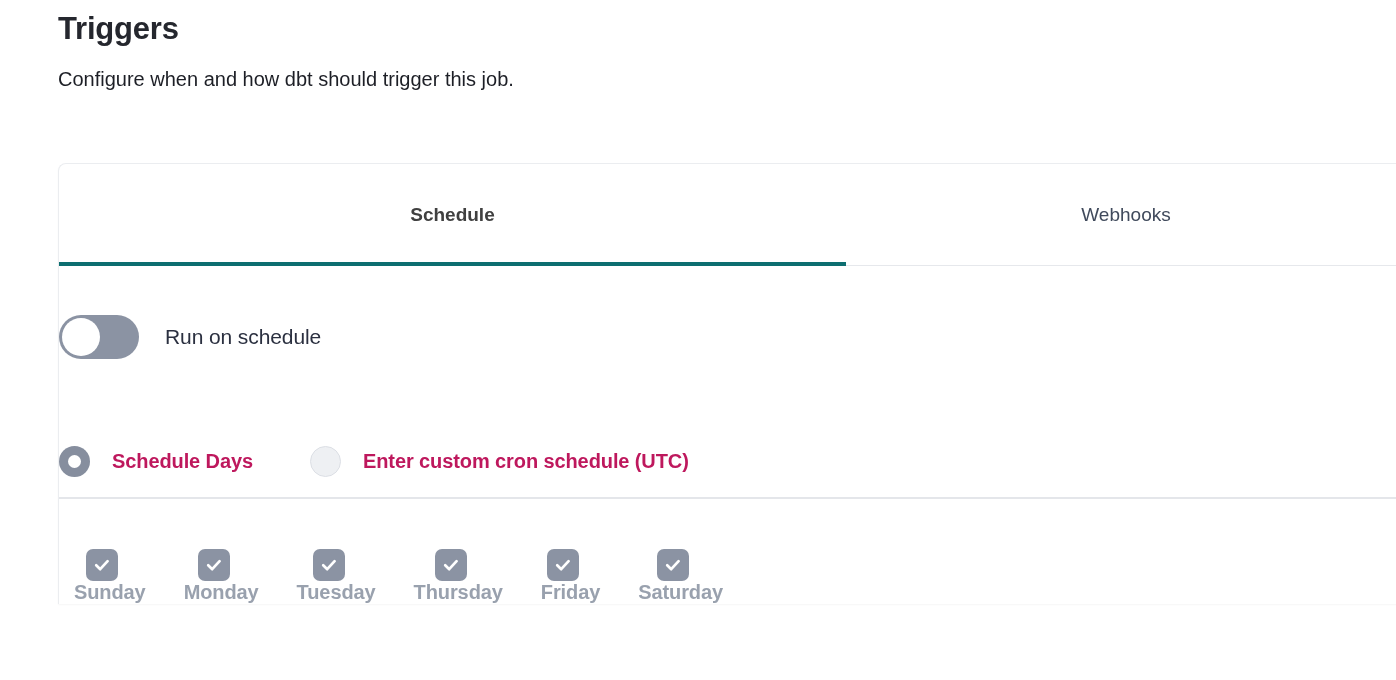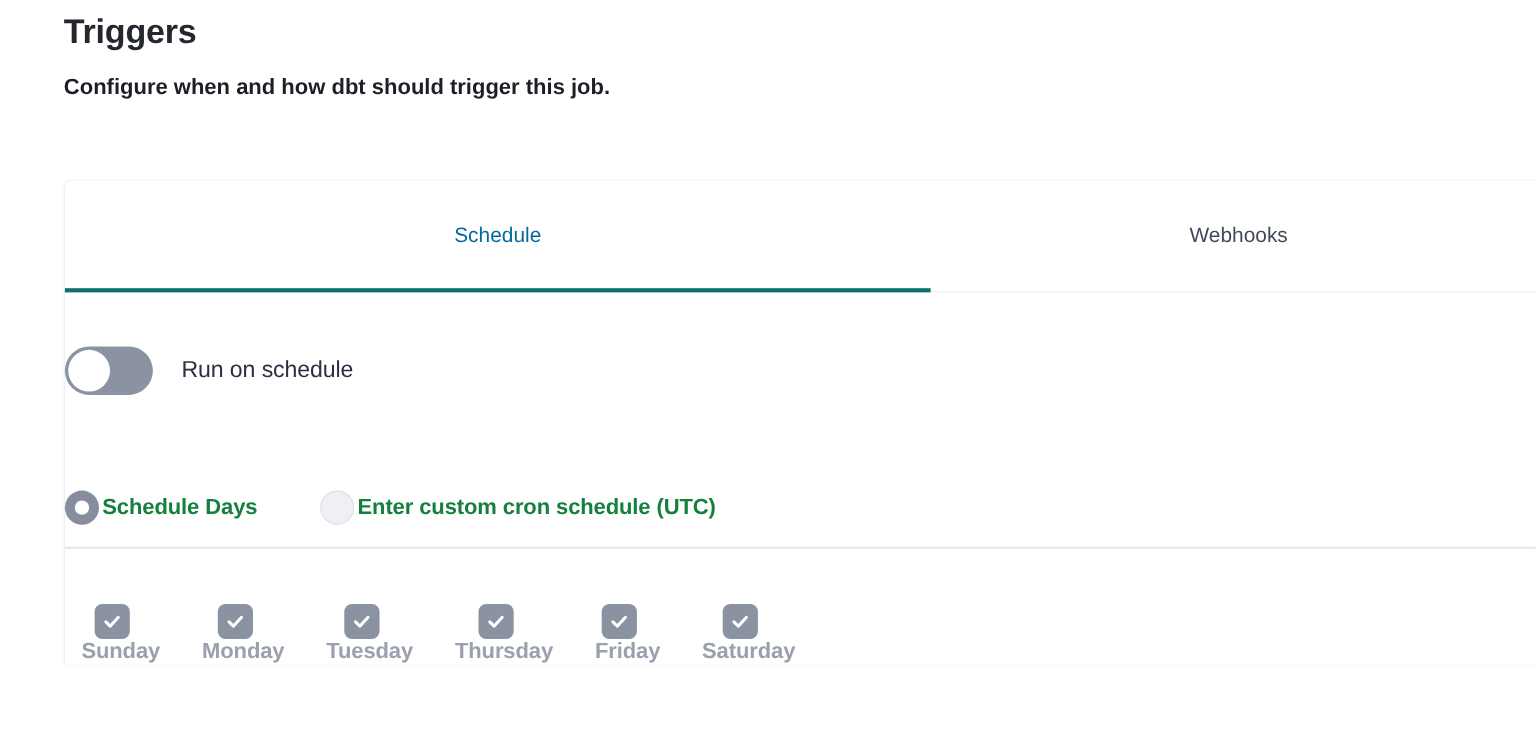--- a/index.html
+++ b/index.html
@@ -32,21 +32,21 @@
     font-size: 31px;
     font-weight: 700;
     color: #25272e;
     letter-spacing: -0.2px;
     line-height: 1.25;
     margin: 0;
     padding: 0;
   }
   .page-subtitle {
     font-size: 20px;
-    font-weight: 700;
+    font-weight: 400;
     color: #1d1f26;
     line-height: 1.4;
     margin: 0;
     padding-top: 16px;
   }
 
   
   .card {
     position: absolute;
     left: 58px;
@@ -72,22 +72,22 @@
     align-items: center;
     justify-content: center;
     height: 100%;
     font-size: 19px;
     cursor: pointer;
     user-select: none;
     position: relative;
   }
   .tab-schedule {
     width: 787px;
-    color: #0369a1;
-    font-weight: 400;
+    color: #404040;
+    font-weight: 700;
   }
   .tab-schedule::after {
     content: "";
     position: absolute;
     left: 0;
     right: 0;
     bottom: -1px;
     height: 4px;
     background: #0d6e70;
   }
@@ -169,24 +169,24 @@
     width: 13px;
     height: 13px;
     border-radius: 50%;
     background: #ffffff;
   }
   .radio.unchecked {
     background: #eef0f3;
     border: 1px solid #dcdfe5;
   }
   .radio-label {
-    margin-left: 3px;
+    margin-left: 22px;
     font-size: 20px;
     font-weight: 700;
-    color: #15803d;
+    color: #be185d;
     letter-spacing: -0.1px;
   }
 
   .divider {
     height: 2px;
     background: #e4e6ea;
     width: 1338px;
   }
 
   

